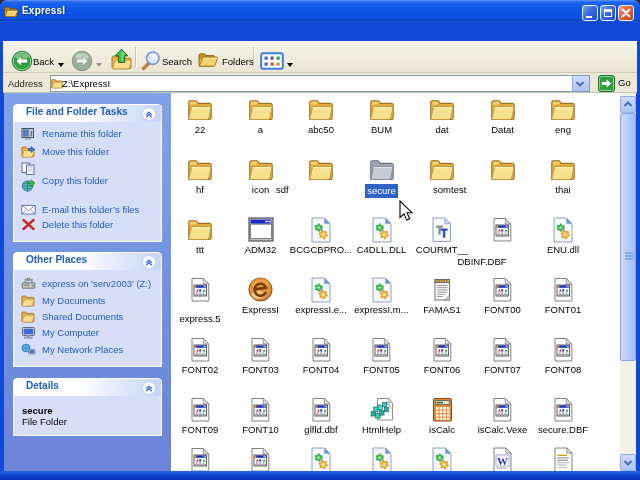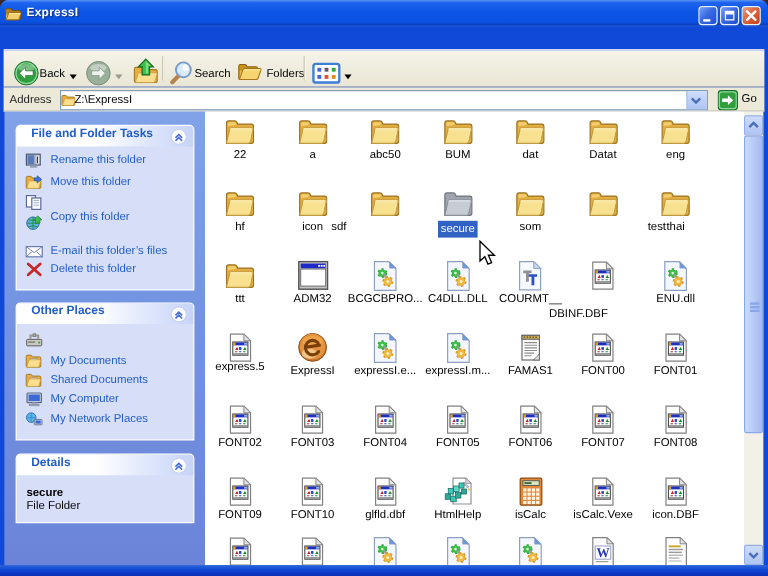--- a/index.html
+++ b/index.html
@@ -167,20 +167,21 @@
                 <path d="M4.2,7.8 L7,5.2 L9.8,7.8 M4.2,10.3 L7,7.7 L9.8,10.3" fill="none" stroke="#4A6FD0" stroke-width="1.4"></path>
               </svg></span></div>
         </div>
         <div style="position:absolute;left:17px;top:184px"><svg width="15" height="13" viewBox="0 0 15 13" style="">
             <rect x="1.2" y="5.8" width="12.6" height="5.4" rx="0.8" fill="#C9C9C2" stroke="#5A5A5A" stroke-width="0.8"></rect>
             <rect x="2.4" y="7.4" width="6" height="1.4" fill="#8A8A84"></rect>
             <circle cx="11.6" cy="8.5" r="0.9" fill="#3FA03F"></circle>
             <path d="M4.4,5.2 V2.6 H10.8 V5.2" fill="none" stroke="#9A9A94" stroke-width="1.7"></path>
             <rect x="6.6" y="1.2" width="2.2" height="2.2" fill="#B8B8B2" stroke="#6A6A6A" stroke-width="0.6"></rect>
           </svg></div>
+        <div class="lnk" style="position:absolute;left:38px;top:185px;width:128px">express on 'serv2003' (Z:)</div>
         <div style="position:absolute;left:17px;top:201px"><svg width="15" height="13" viewBox="0 0 15 13" style="">
             <path d="M0.8,11 V3 Q0.8,2 1.8,2 H5 L6,3.4 H12 Q13,3.4 13,4.4 V11 Q13,12 12,12 H1.8 Q0.8,12 0.8,11 Z" fill="#E9AE3F" stroke="#A07622" stroke-width="0.8"></path>
             <rect x="4" y="5" width="6" height="7" fill="#FFF" stroke="#8A8A8A" stroke-width="0.6"></rect>
             <path d="M1.3,12 L3,6.5 Q3.2,5.8 4,5.8 H12.2 Q13,5.8 12.8,6.6 L11.5,11.2 Q11.3,12 10.5,12 Z" fill="#FBDF8F" stroke="#C79C3F" stroke-width="0.6"></path>
           </svg></div>
         <div class="lnk" style="position:absolute;left:38px;top:202px;width:104px">My Documents</div>
         <div style="position:absolute;left:17px;top:217px"><svg width="15" height="13" viewBox="0 0 15 13" style="">
             <path d="M0.8,11 V3 Q0.8,2 1.8,2 H5 L6,3.4 H12 Q13,3.4 13,4.4 V11 Q13,12 12,12 H1.8 Q0.8,12 0.8,11 Z" fill="#E9AE3F" stroke="#A07622" stroke-width="0.8"></path>
             <rect x="4" y="5" width="6" height="7" fill="#FFF" stroke="#8A8A8A" stroke-width="0.6"></rect>
             <path d="M1.3,12 L3,6.5 Q3.2,5.8 4,5.8 H12.2 Q13,5.8 12.8,6.6 L11.5,11.2 Q11.3,12 10.5,12 Z" fill="#FBDF8F" stroke="#C79C3F" stroke-width="0.6"></path>
@@ -330,21 +331,21 @@
         <div style="position:absolute;left:226px;top:91px;width:90px;text-align:center;color:#000;white-space:nowrap">som</div>
         <div style="position:absolute;left:319.5px;top:66.0px;width:24px;height:22px"><svg width="24" height="22" viewBox="0 0 24 22" style="">
             <g transform="scale(1,1.1)">
               <path d="M0.7,18.6 V3.4 Q0.7,1.6 2.5,1.6 H7.7 Q9,1.6 9.4,2.7 L10,4 H21.5 Q23.3,4 23.3,5.8 V16.8 Q23.3,18.6 21.5,18.6 Z" fill="#E3AC3E" stroke="#9C7322" stroke-width="1"></path>
               <path d="M1.8,4.8 Q1.8,2.6 3.2,2.6 H7.4 Q8.3,2.6 8.6,3.4 L9,4.4 Q6,5.6 1.8,5.2 Z" fill="#F2CE6E"></path>
               <path d="M1.6,18.6 Q0.6,18.6 0.9,17.6 L3.4,8 Q3.7,6.8 5.1,6.8 H21.9 Q23.2,6.8 22.9,8 L20.5,17.5 Q20.2,18.6 18.9,18.6 Z" fill="#F7E08E" stroke="#C09A40" stroke-width="0.9"></path>
               <path d="M3.9,8.2 Q4.1,7.7 4.8,7.7 H21.6" fill="none" stroke="#FCF0B8" stroke-width="1"></path>
               <path d="M4.6,9.3 H21.2 L19.9,16.8" fill="none" stroke="#FAE8A2" stroke-width="0.8"></path>
             </g>
           </svg></div>
-        <div style="position:absolute;left:294px;top:91px;width:90px;text-align:right;color:#000;white-space:nowrap">test</div>
+        <div style="position:absolute;left:280px;top:91px;width:90px;text-align:left;color:#000;white-space:nowrap">test</div>
         <div style="position:absolute;left:380.0px;top:66.0px;width:24px;height:22px"><svg width="24" height="22" viewBox="0 0 24 22" style="">
             <g transform="scale(1,1.1)">
               <path d="M0.7,18.6 V3.4 Q0.7,1.6 2.5,1.6 H7.7 Q9,1.6 9.4,2.7 L10,4 H21.5 Q23.3,4 23.3,5.8 V16.8 Q23.3,18.6 21.5,18.6 Z" fill="#E3AC3E" stroke="#9C7322" stroke-width="1"></path>
               <path d="M1.8,4.8 Q1.8,2.6 3.2,2.6 H7.4 Q8.3,2.6 8.6,3.4 L9,4.4 Q6,5.6 1.8,5.2 Z" fill="#F2CE6E"></path>
               <path d="M1.6,18.6 Q0.6,18.6 0.9,17.6 L3.4,8 Q3.7,6.8 5.1,6.8 H21.9 Q23.2,6.8 22.9,8 L20.5,17.5 Q20.2,18.6 18.9,18.6 Z" fill="#F7E08E" stroke="#C09A40" stroke-width="0.9"></path>
               <path d="M3.9,8.2 Q4.1,7.7 4.8,7.7 H21.6" fill="none" stroke="#FCF0B8" stroke-width="1"></path>
               <path d="M4.6,9.3 H21.2 L19.9,16.8" fill="none" stroke="#FAE8A2" stroke-width="0.8"></path>
             </g>
           </svg></div>
         <div style="position:absolute;left:347px;top:91px;width:90px;text-align:center;color:#000;white-space:nowrap">thai</div>
@@ -434,21 +435,21 @@
             <rect x="3.4" y="8.4" width="1.9" height="2.4" fill="#E8A020"></rect>
             <rect x="12.4" y="8.8" width="2.6" height="1.5" fill="#8FB0E8"></rect>
             <path d="M5,14.6 l1.5,-2.6 l1.2,2.6 z" fill="#C42222"></path>
             <rect x="8.2" y="12.2" width="2" height="2.4" fill="#2847C8"></rect>
             <path d="M11.6,14.6 l1.5,-2.4 l1.4,2.4 z" fill="#13862A"></path>
             <rect x="4.9" y="15.5" width="1.9" height="1.1" fill="#C86060"></rect>
             <rect x="8.2" y="15.5" width="1.9" height="1.1" fill="#6078D8"></rect>
             <rect x="11.6" y="15.5" width="1.9" height="1.1" fill="#48A860"></rect>
             <rect x="3.4" y="17.3" width="11.8" height="1.3" fill="#8A8A8A"></rect>
           </svg></div>
-        <div style="position:absolute;left:-16px;top:207px;width:90px;text-align:center;color:#000;white-space:nowrap">express.5</div>
+        <div style="position:absolute;left:-16px;top:220px;width:90px;text-align:center;color:#000;white-space:nowrap">express.5</div>
         <div style="position:absolute;left:77.0px;top:183.5px;width:25px;height:25px"><svg width="25" height="25" viewBox="0 0 25 25" style="">
             <circle cx="12.5" cy="12.5" r="11.6" fill="#C8732A" stroke="#8A4A10" stroke-width="0.8"></circle>
             <circle cx="12.5" cy="11.8" r="10.6" fill="#E29440"></circle>
             <ellipse cx="12.5" cy="7.5" rx="8.5" ry="4.6" fill="#EFA449" opacity="0.9"></ellipse>
             <ellipse cx="9.8" cy="17.8" rx="6.2" ry="4.2" fill="#F6D29A" opacity="0.8"></ellipse>
             <path d="M16.9,8.6 A6,6 0 1 0 17.5,16 M6.8,12.4 L18.2,10.6" fill="none" stroke="#7A3E08" stroke-width="2.6" stroke-linecap="round"></path>
           </svg></div>
         <div style="position:absolute;left:44.5px;top:211px;width:90px;text-align:center;color:#000;white-space:nowrap">ExpressI</div>
         <div style="position:absolute;left:140.0px;top:183.5px;width:20px;height:26px"><svg width="20" height="26" viewBox="0 0 20 26" style="">
             <path d="M1,1 H12.8 L19,7.2 V25 H1 Z" fill="#F4F8FE" stroke="#8CA0C4"></path>
@@ -749,21 +750,21 @@
             <rect x="3.4" y="8.4" width="1.9" height="2.4" fill="#E8A020"></rect>
             <rect x="12.4" y="8.8" width="2.6" height="1.5" fill="#8FB0E8"></rect>
             <path d="M5,14.6 l1.5,-2.6 l1.2,2.6 z" fill="#C42222"></path>
             <rect x="8.2" y="12.2" width="2" height="2.4" fill="#2847C8"></rect>
             <path d="M11.6,14.6 l1.5,-2.4 l1.4,2.4 z" fill="#13862A"></path>
             <rect x="4.9" y="15.5" width="1.9" height="1.1" fill="#C86060"></rect>
             <rect x="8.2" y="15.5" width="1.9" height="1.1" fill="#6078D8"></rect>
             <rect x="11.6" y="15.5" width="1.9" height="1.1" fill="#48A860"></rect>
             <rect x="3.4" y="17.3" width="11.8" height="1.3" fill="#8A8A8A"></rect>
           </svg></div>
-        <div style="position:absolute;left:347px;top:331px;width:90px;text-align:center;color:#000;white-space:nowrap">icon.DBF</div>
+        <div style="position:absolute;left:347px;top:331px;width:90px;text-align:center;color:#000;white-space:nowrap">secure.DBF</div>
         <div style="position:absolute;left:19.5px;top:353.5px;width:19px;height:25px"><svg width="19" height="25" viewBox="0 0 19 25" style="">
             <path d="M1,1.5 H12.3 L17.8,7 V24 H1 Z" fill="#FFFFFF" stroke="#808080"></path>
             <path d="M12.3,1.5 L17.8,7 H12.3 Z" fill="#E4E4E4" stroke="#808080" stroke-width="0.8"></path>
             <rect x="3" y="8" width="12.6" height="11" fill="#FFF" stroke="#4A4A4A" stroke-width="0.9"></rect>
             <rect x="3.4" y="8.4" width="11.8" height="2.4" fill="#2030BE"></rect>
             <rect x="3.4" y="8.4" width="1.9" height="2.4" fill="#E8A020"></rect>
             <rect x="12.4" y="8.8" width="2.6" height="1.5" fill="#8FB0E8"></rect>
             <path d="M5,14.6 l1.5,-2.6 l1.2,2.6 z" fill="#C42222"></path>
             <rect x="8.2" y="12.2" width="2" height="2.4" fill="#2847C8"></rect>
             <path d="M11.6,14.6 l1.5,-2.4 l1.4,2.4 z" fill="#13862A"></path>

